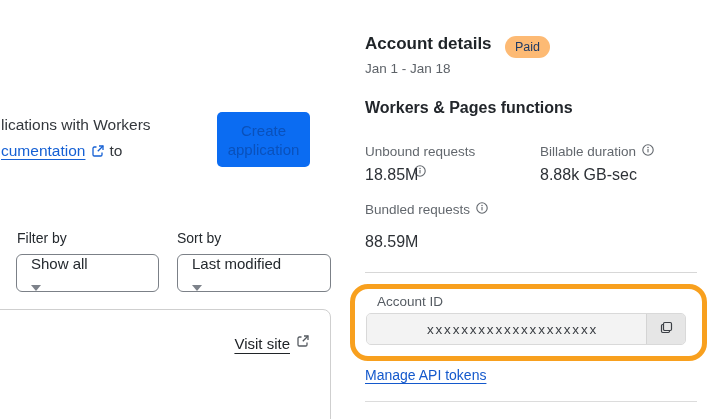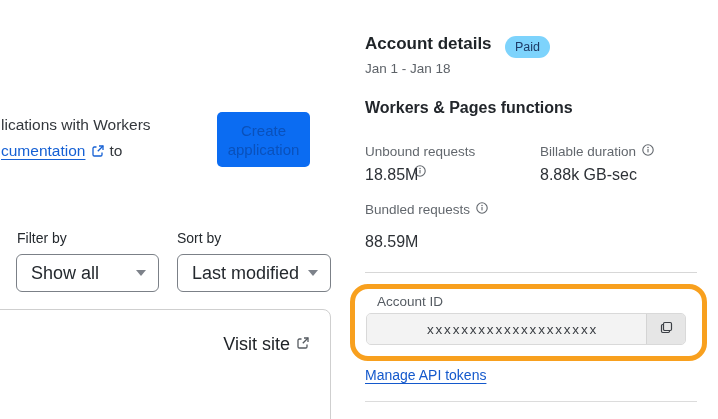--- a/index.html
+++ b/index.html
@@ -19,38 +19,38 @@
     color:#0A51BB;font-size:15px;line-height:19px;font-weight:500;text-align:center;
     display:flex;align-items:center;justify-content:center;padding:0 10px;box-sizing:border-box;cursor:pointer;
     font-family:"Liberation Sans","DejaVu Sans",sans-serif;
   }
 
   .ctl-label{font-size:14px;color:#24292E;}
   .filter-label{left:17px;top:230px;}
   .sort-label{left:177px;top:230px;}
   .select{
     top:254px;height:38px;background:#fff;border:1px solid #7B8087;border-radius:6px;
-    display:flex;align-items:center;justify-content:space-between;
-    padding:0 12px 0 14px;box-sizing:border-box;font-size:18px;color:#24292E;cursor:pointer;
+    display:flex;align-items:flex-start;justify-content:space-between;
+    padding:0 12px 0 14px;box-sizing:border-box;font-size:15px;color:#24292E;cursor:pointer;flex-direction:column;
   }
   .select-filter{left:16px;width:143px;}
   .select-sort{left:177px;width:154px;}
   .chevron{width:0;height:0;border-left:5px solid transparent;border-right:5px solid transparent;border-top:6px solid #7D828A;}
 
   .project-card{
     left:-24px;top:309px;width:355px;height:140px;background:#fff;
     border:1px solid #CFCFCF;border-radius:8px;box-sizing:border-box;
   }
   .visit-site-wrap{position:absolute;right:16px;top:24px;display:flex;align-items:center;}
-  .visit-site{font-size:18px;font-weight:500;color:#202428;text-underline-offset:4px;cursor:pointer;text-align:right;}
+  .visit-site{font-size:15px;font-weight:500;color:#202428;text-decoration:underline;text-underline-offset:4px;cursor:pointer;text-align:right;}
 
   
   .acct-title{left:365px;top:34px;font-size:17px;font-weight:bold;color:#1F2428;}
   .plan-badge{
-    left:505px;top:36px;height:22px;padding:0 10px;border-radius:11px;background:#7dd3fc;
+    left:505px;top:36px;height:22px;padding:0 10px;border-radius:11px;background:#fdba74;
     color:#1E3A66;font-size:12.5px;font-weight:500;display:flex;align-items:center;
   }
   .date-range{left:365px;top:61px;font-size:13.5px;color:#5D6268;}
   .section-title{left:365px;top:99px;font-size:16px;font-weight:bold;color:#22262B;}
 
   .metric-label{font-size:13.5px;color:#62676D;display:flex;align-items:center;gap:6px;}
   .metric-value{font-size:16px;color:#2D3136;}
   .m1l{left:365px;top:144px;flex-direction:column;} .m1v{left:365px;top:166px;}
   .m2l{left:540px;top:144px;} .m2v{left:540px;top:166px;}
   .m3l{left:365px;top:202px;} .m3v{left:365px;top:233px;}

